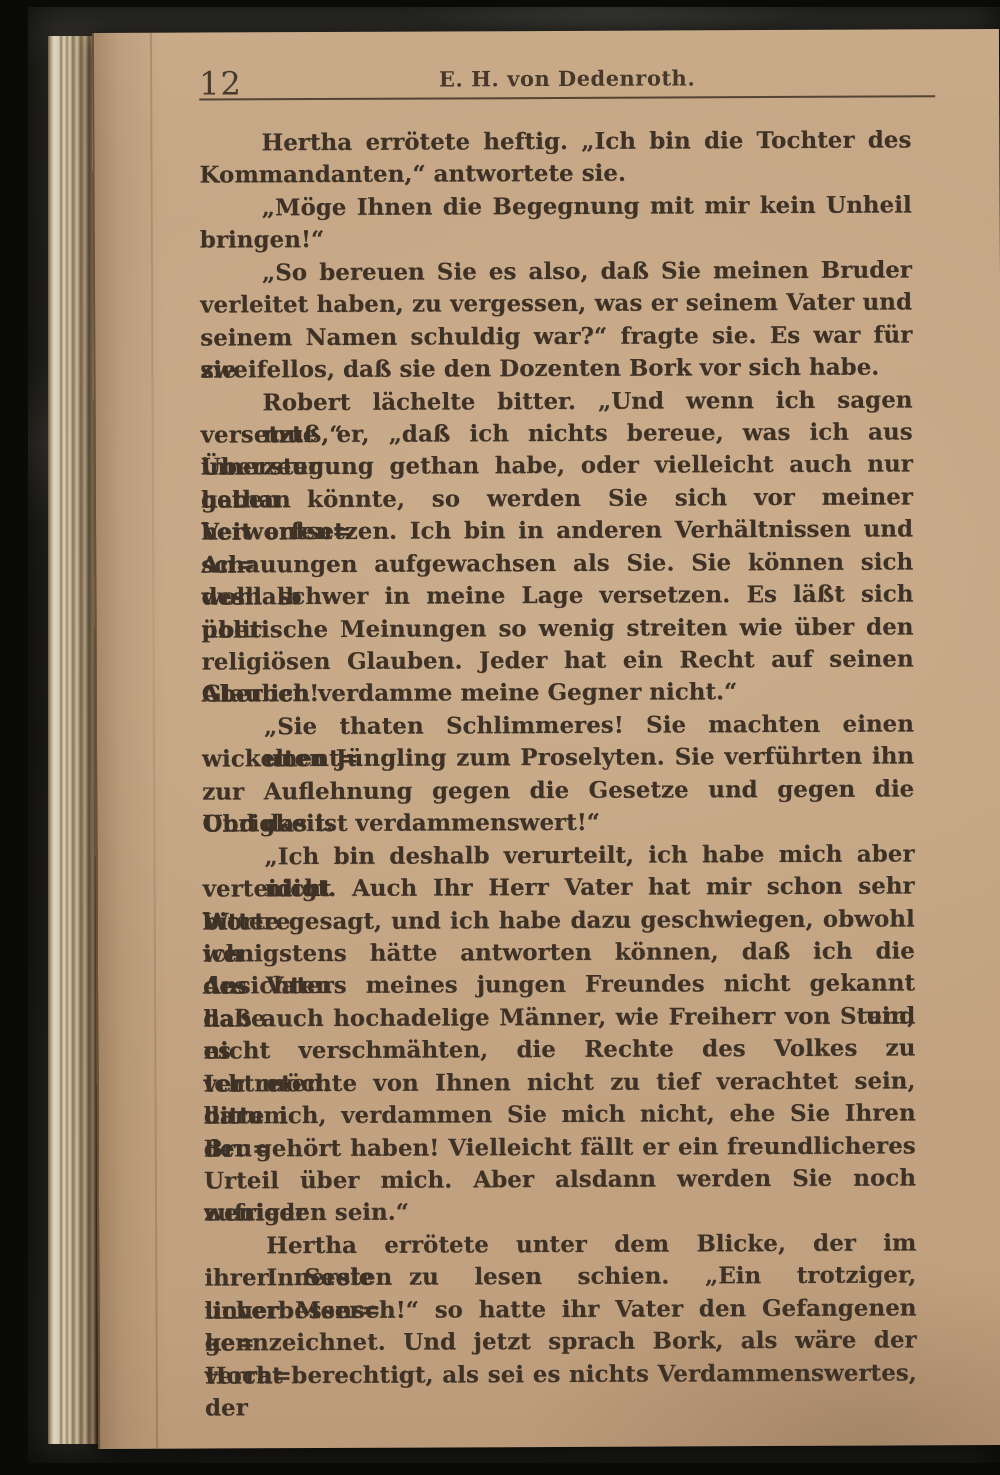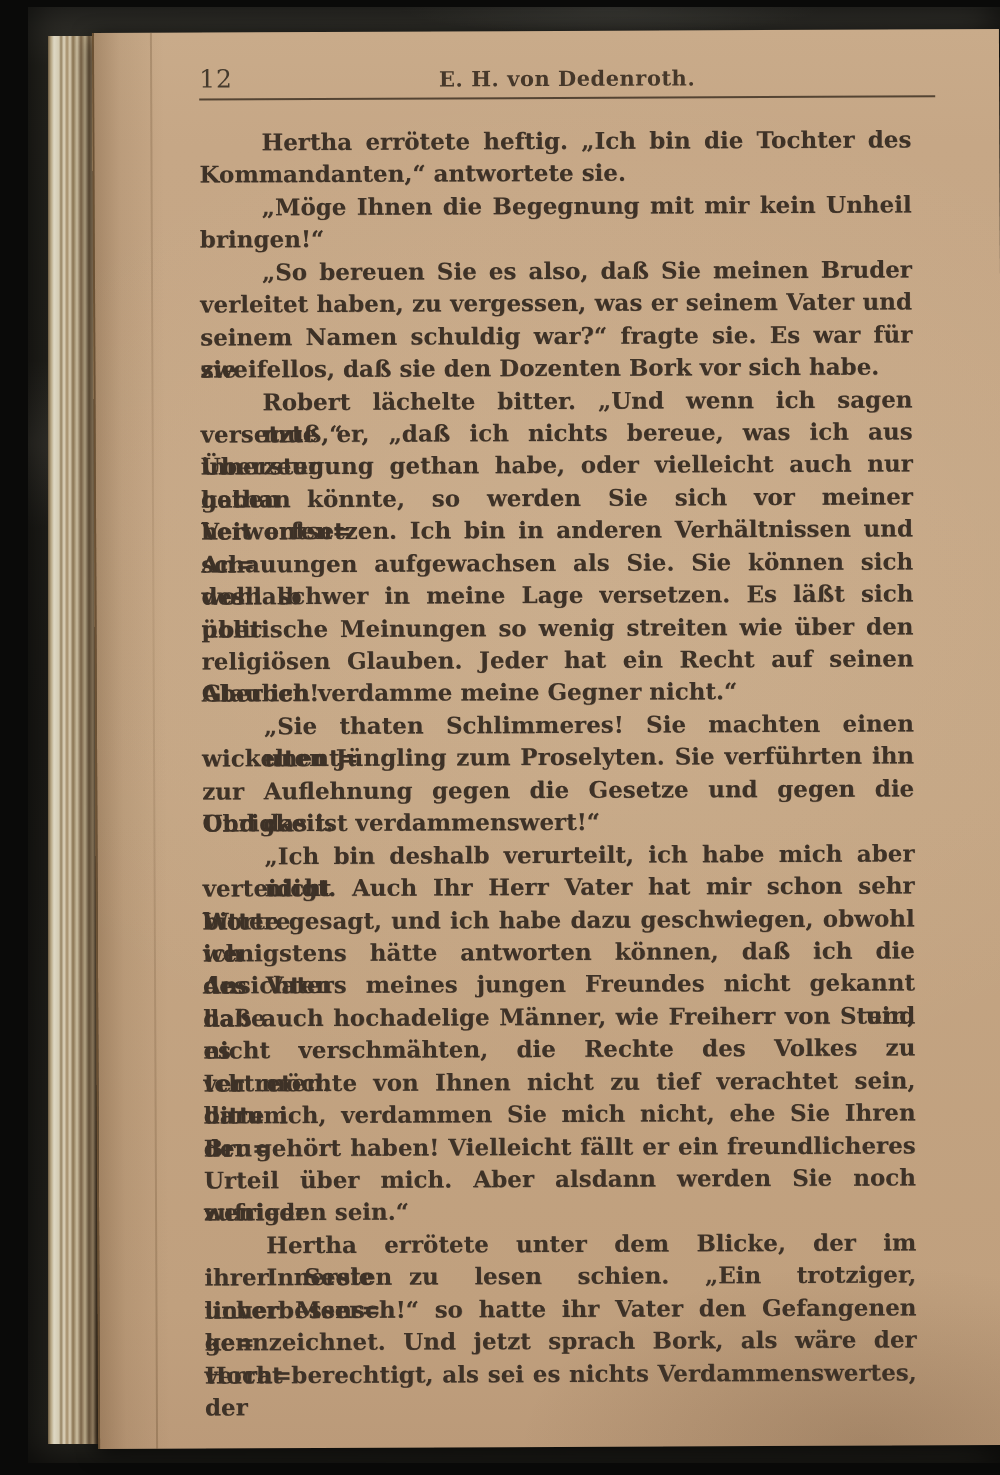--- a/index.html
+++ b/index.html
@@ -68,21 +68,21 @@
     width: 736px;
     color: #3c3126;
   }
   .pagehead {
     position: relative;
     height: 34px;
   }
   .page-number {
     position: absolute;
     left: 0; top: 2px;
-    font-size: 25px;
+    font-size: 32px;
     letter-spacing: 1px;
     color: #453a2d;
   }
   .running-title {
     position: absolute;
     left: 0; right: 0;
     top: 5px;
     text-align: center;
     font-size: 21px;
     font-weight: bold;

